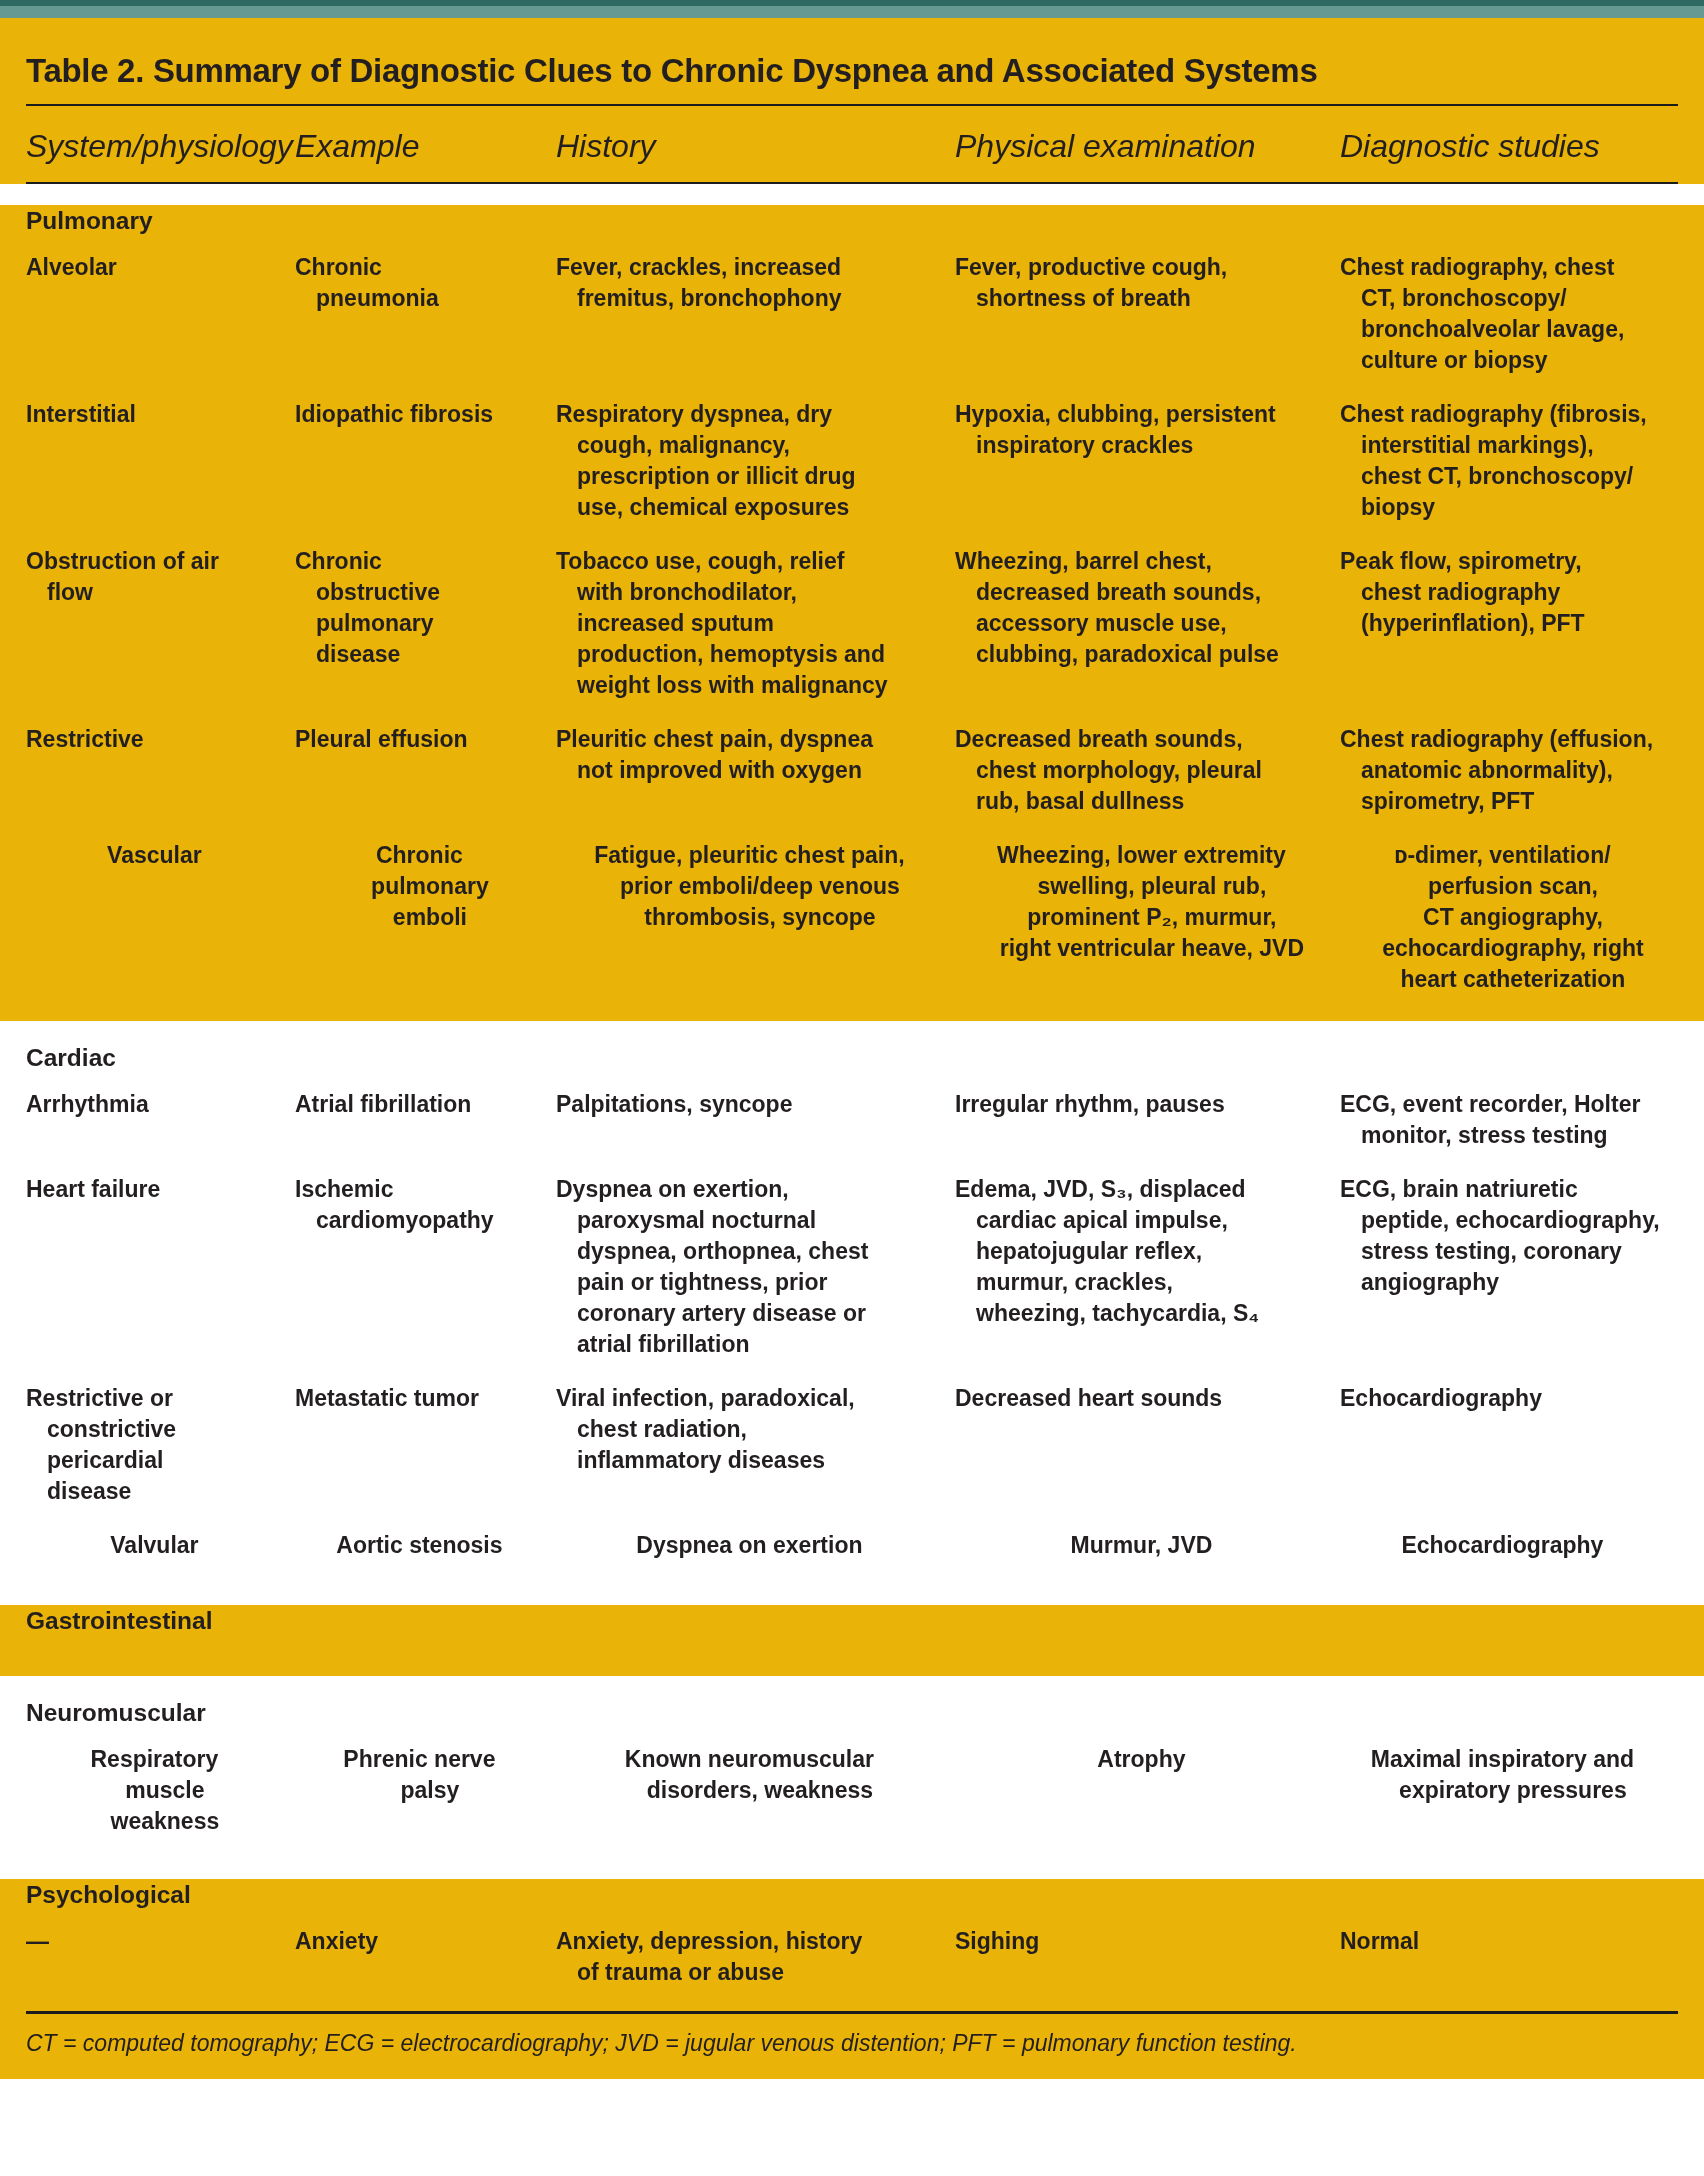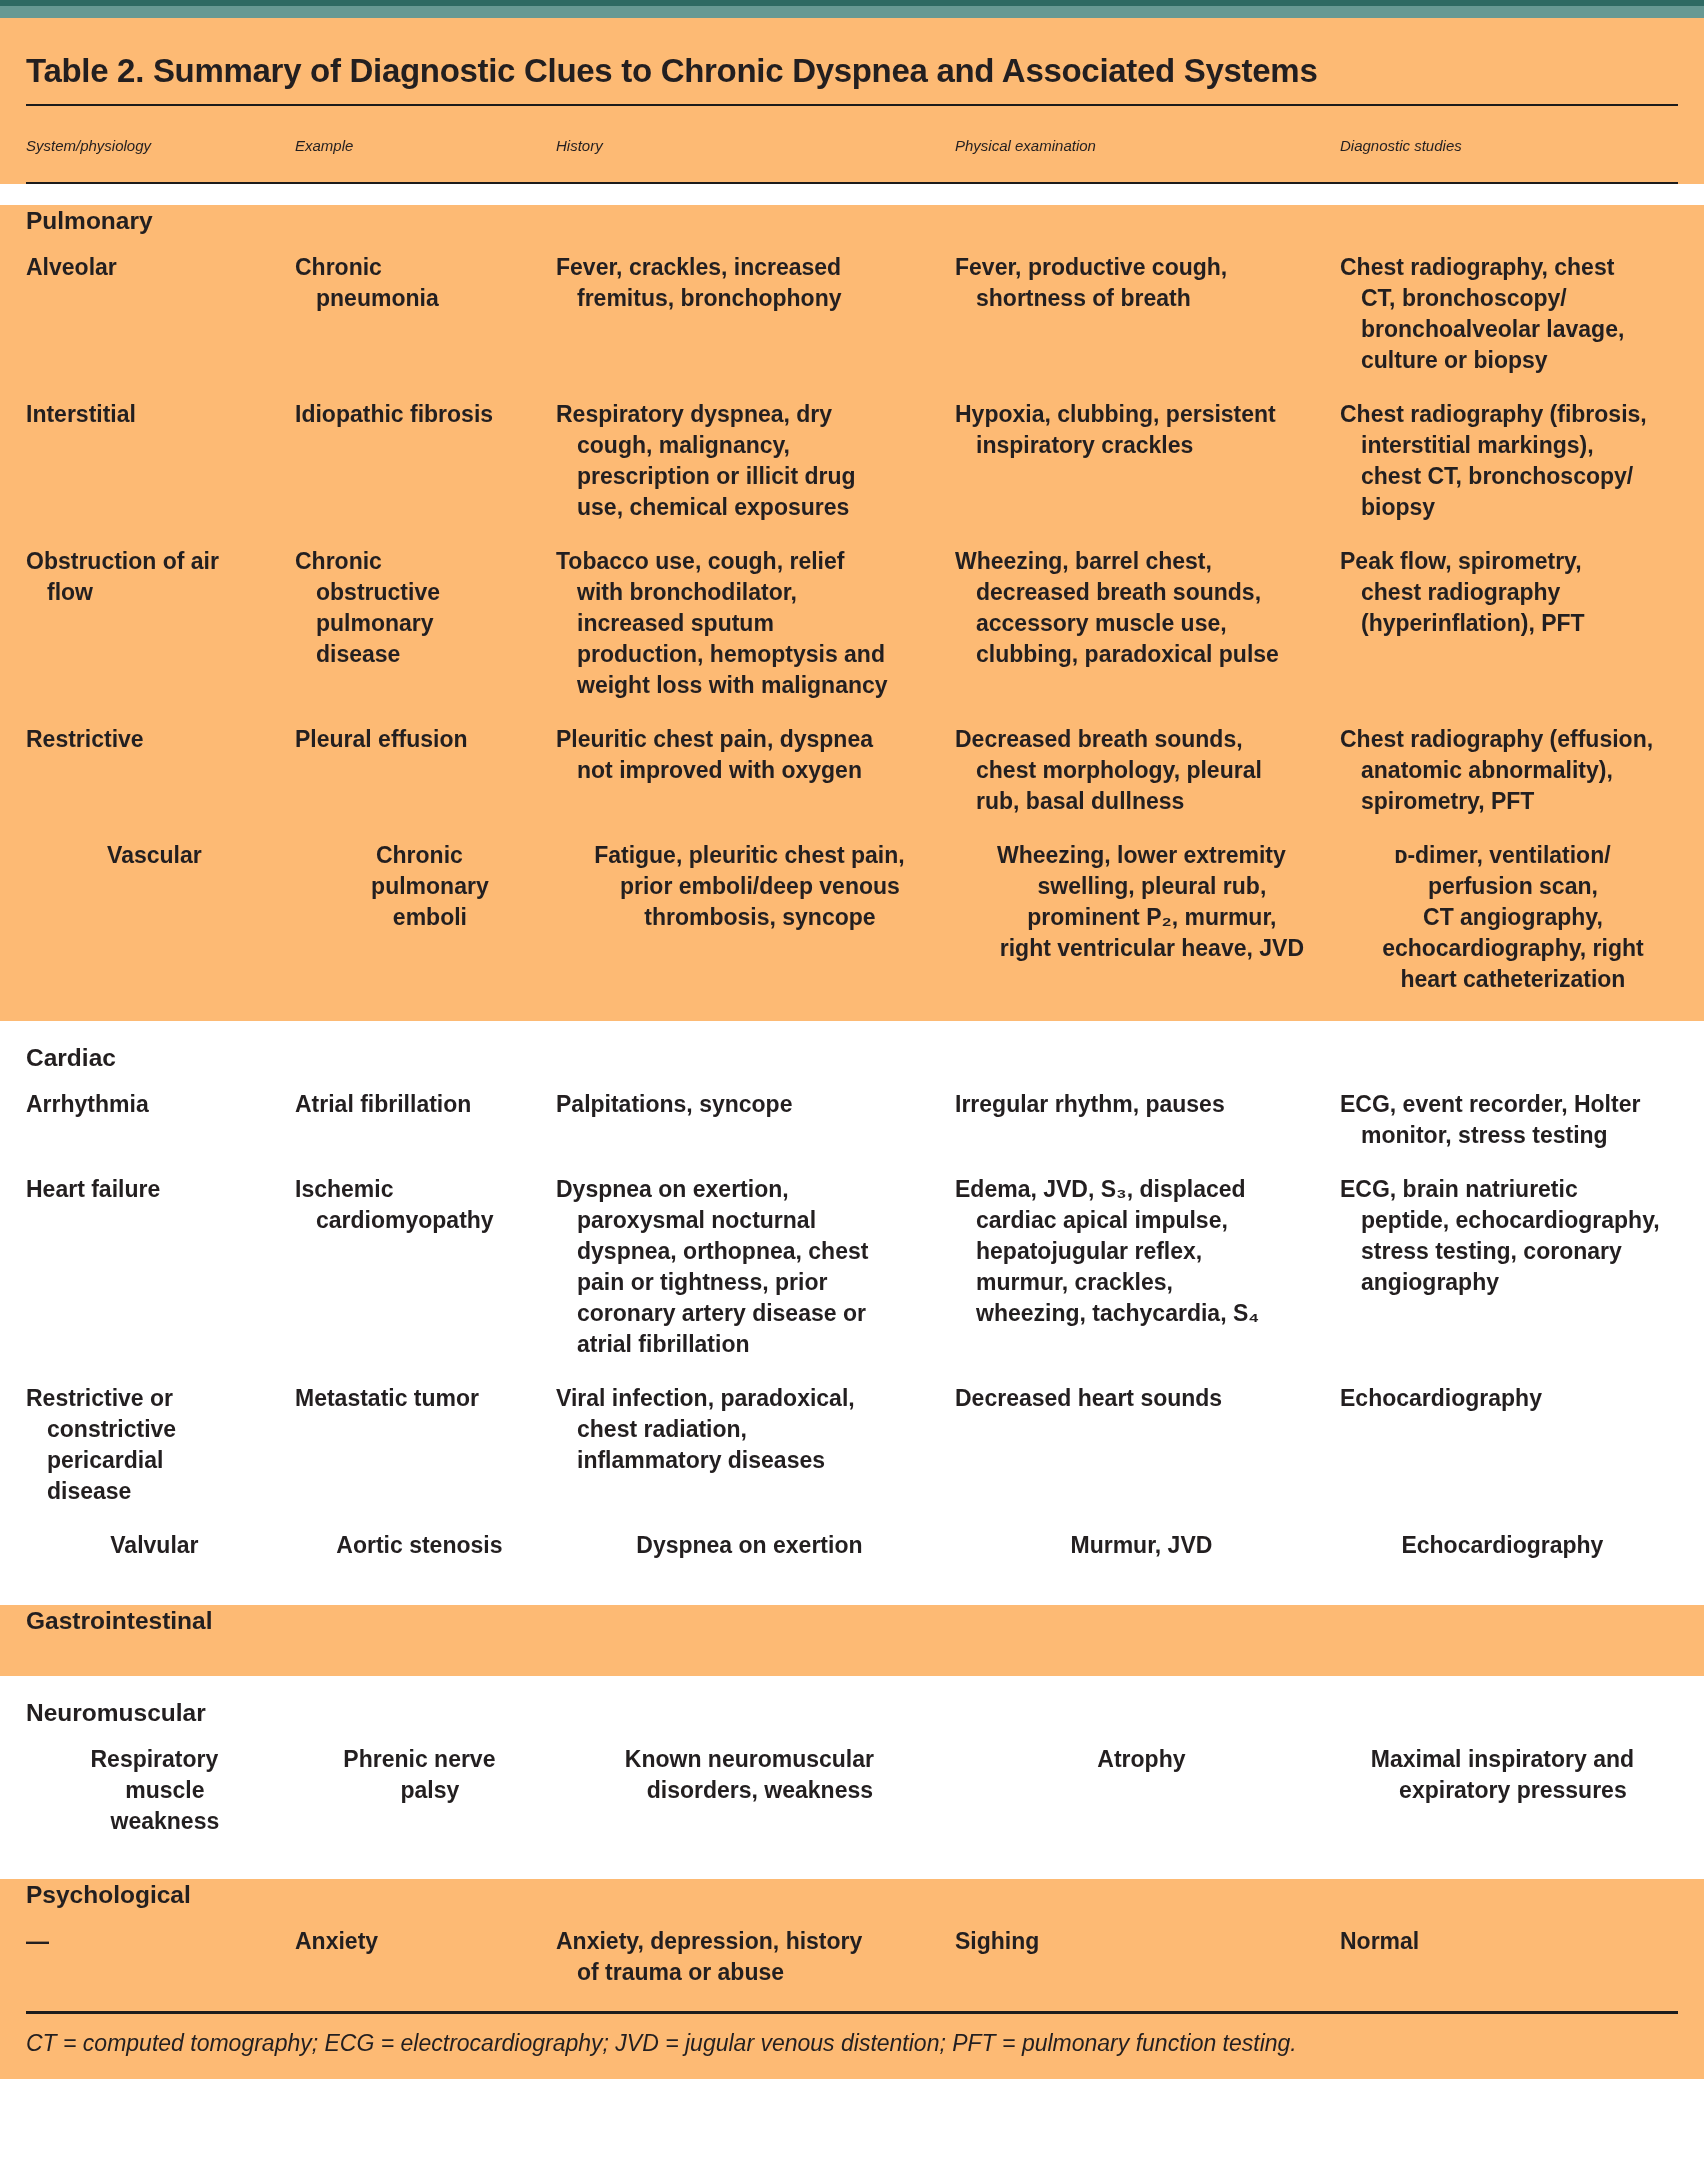--- a/index.html
+++ b/index.html
@@ -5,21 +5,21 @@
   html,body{margin:0;padding:0;background:#ffffff;}
   .page{
     width:1704px;
     min-height:2177px;
     font-family:"Liberation Sans", sans-serif;
     color:#231f20;
     background:#ffffff;
     box-sizing:border-box;
   }
   .topbar{height:12.2px;background:#679993;border-top:6.1px solid #2e6a63;}
-  .tinted{background:#fdba74;}
+  .tinted{background:#eab308;}
   .white{background:#ffffff;}
   .pad{padding-left:26px;padding-right:26px;}
 
   .title-block{padding-top:31px;}
   .table-title{
     font-size:33px;
     font-weight:700;
     letter-spacing:-0.3px;
     line-height:44px;
   }
@@ -28,21 +28,21 @@
   .rule-thick{height:3.5px;background:#1c1c1c;margin-top:21px;}
 
   .grid{
     display:grid;
     grid-template-columns:269px 261px 399px 385px 337px;
     align-items:start;
   }
   .header-row{padding-top:24.5px;padding-bottom:21px;}
   .col-header{
     font-style:italic;
-    font-size:15px;
+    font-size:32px;
     line-height:30px;
   }
 
   .section-header{
     font-size:24.5px;
     font-weight:700;
     line-height:31px;
     margin-bottom:15.7px;
   }
   .mt-first{margin-top:21px;}

